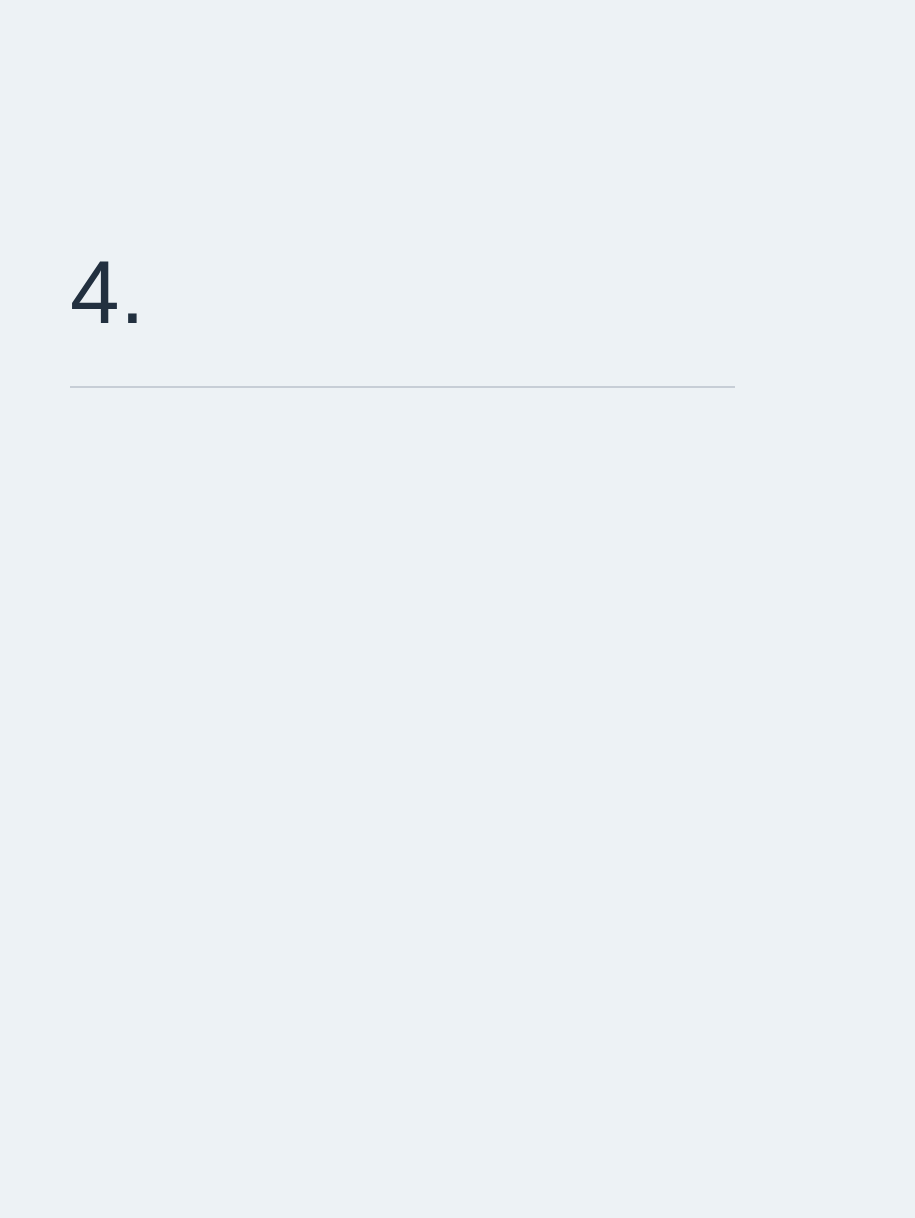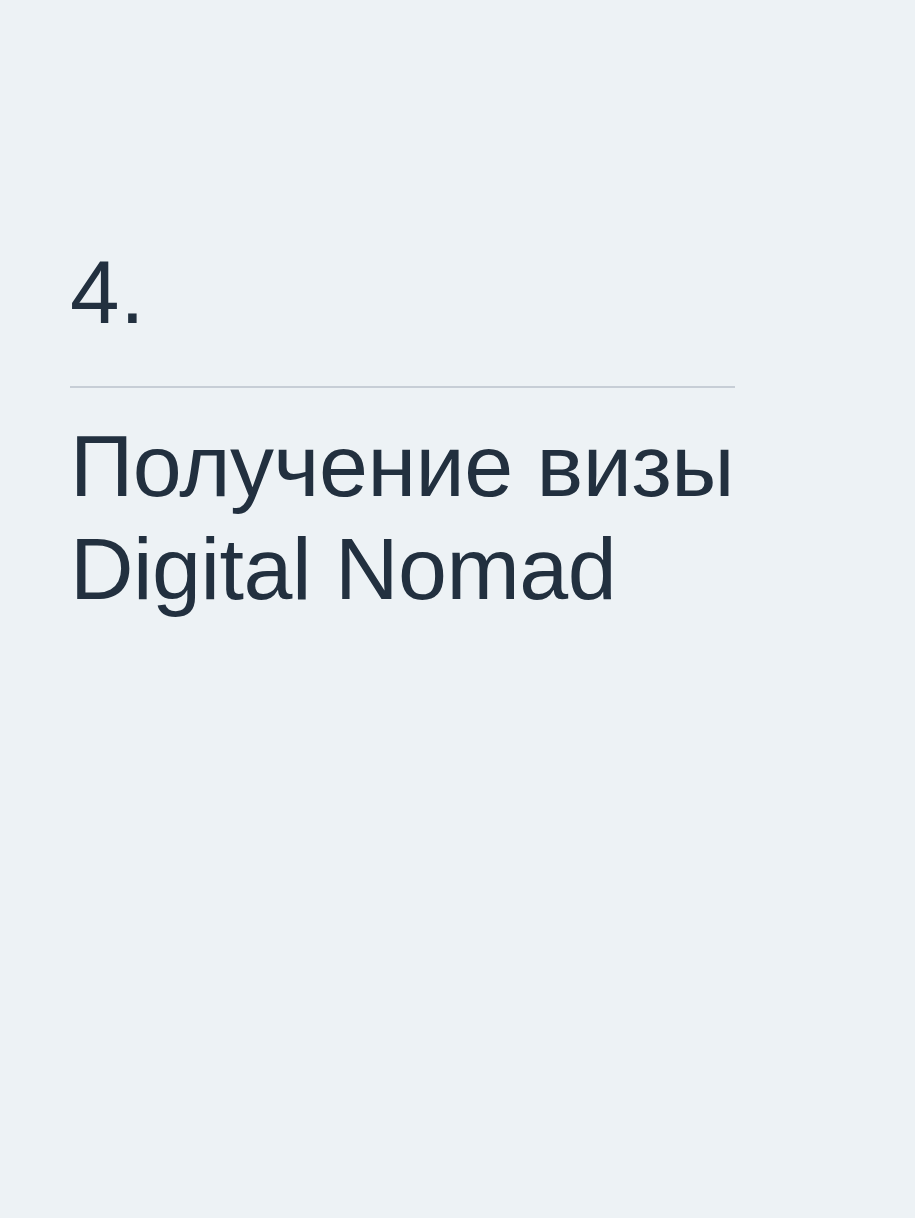--- a/index.html
+++ b/index.html
@@ -80,19 +80,16 @@
 <body>
 
 <div id="slide" style="background: rgb(237, 242, 245);">
 
   <div id="content-block">
 
     <div id="section-number" style="color: rgb(34, 48, 63);">4.</div>
 
     <div id="section-divider" style="background: rgb(199, 206, 214);"></div>
 
-    <div id="heading-wrap">
-      <h1 id="section-heading" style="color: rgb(34, 48, 63);"><span id="heading-line-ru">Получение визы</span><span id="heading-line-en">Digital Nomad</span></h1>
-    </div>
 
   </div>
 
 </div>
 
 </body></html>

